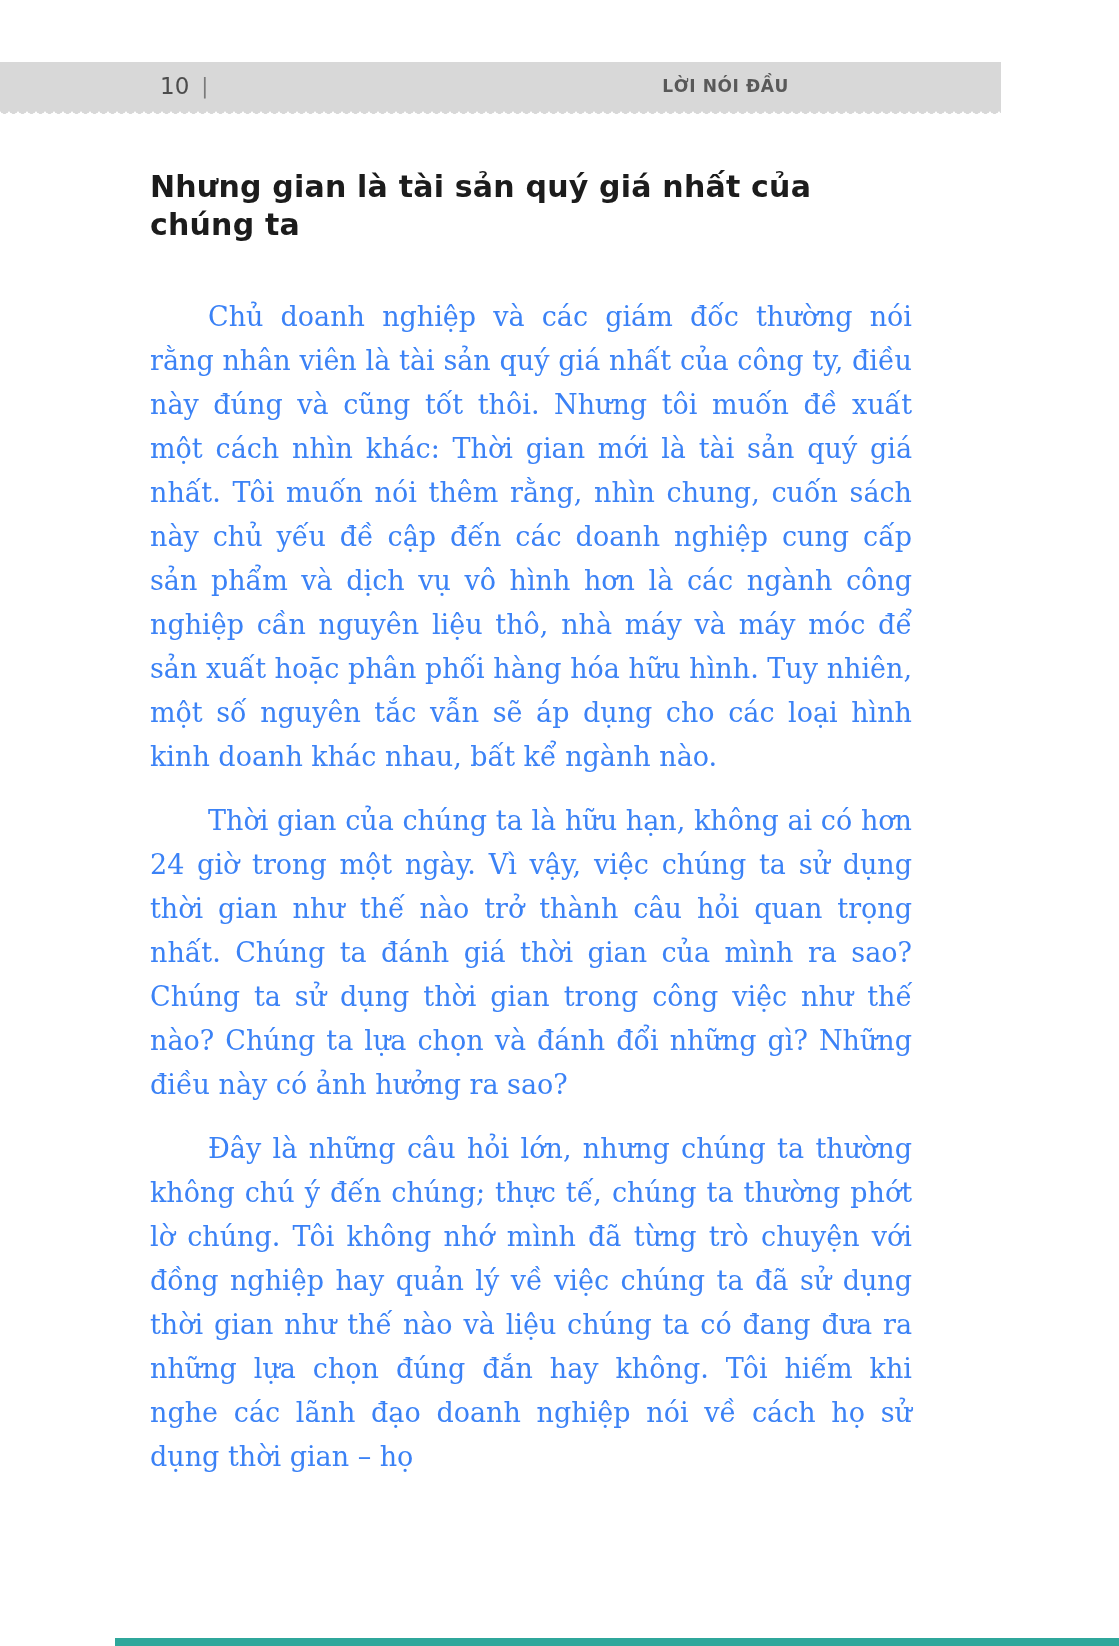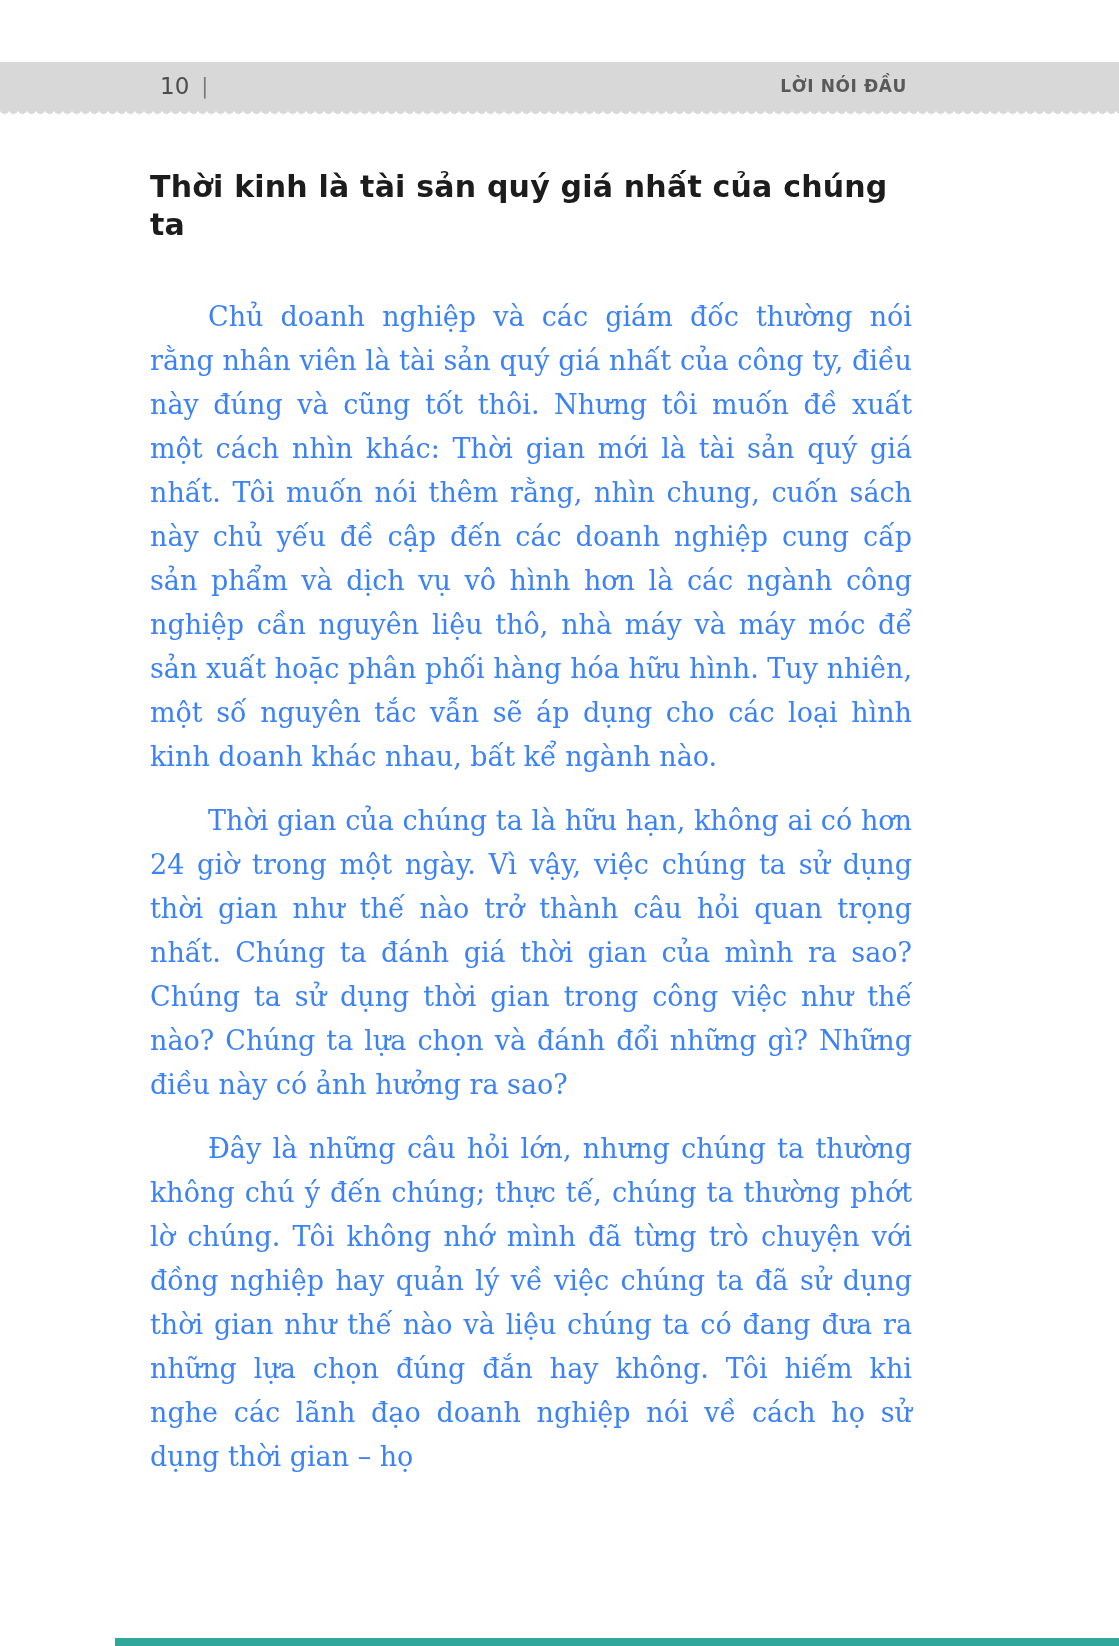--- a/index.html
+++ b/index.html
@@ -15,21 +15,21 @@
     width: 1119px;
     height: 1646px;
     background: #ffffff;
     overflow: hidden;
   }
   
   .page-header {
     position: absolute;
     top: 62px;
     left: 0;
-    width: 1119px;
+    width: 1001px;
     height: 47px;
     background: #d8d8d8;
     display: flex;
     align-items: center;
     justify-content: space-between;
     padding: 0 212px 0 160px;
     box-sizing: border-box;
     font-family: "DejaVu Sans", sans-serif;
   }
   
@@ -105,21 +105,21 @@
 
   <header class="page-header">
     <div class="page-number-wrap">
       <span class="page-number">10</span>
       <span class="page-number-divider">|</span>
     </div>
     <div class="running-head">LỜI NÓI ĐẦU</div>
   </header>
 
   <main>
-    <h1 class="chapter-title">Thời kinh là tài sản quý giá nhất của chúng ta</h1>
+    <h1 class="chapter-title">Nhưng gian là tài sản quý giá nhất của chúng ta</h1>
     <div>
         <p class="body-para">Chủ doanh nghiệp và các giám đốc thường nói rằng nhân viên là tài sản quý giá nhất của công ty, điều này đúng và cũng tốt thôi. Nhưng tôi muốn đề xuất một cách nhìn khác: Thời gian mới là tài sản quý giá nhất. Tôi muốn nói thêm rằng, nhìn chung, cuốn sách này chủ yếu đề cập đến các doanh nghiệp cung cấp sản phẩm và dịch vụ vô hình hơn là các ngành công nghiệp cần nguyên liệu thô, nhà máy và máy móc để sản xuất hoặc phân phối hàng hóa hữu hình. Tuy nhiên, một số nguyên tắc vẫn sẽ áp dụng cho các loại hình kinh doanh khác nhau, bất kể ngành nào.</p>
         <p class="body-para">Thời gian của chúng ta là hữu hạn, không ai có hơn 24 giờ trong một ngày. Vì vậy, việc chúng ta sử dụng thời gian như thế nào trở thành câu hỏi quan trọng nhất. Chúng ta đánh giá thời gian của mình ra sao? Chúng ta sử dụng thời gian trong công việc như thế nào? Chúng ta lựa chọn và đánh đổi những gì? Những điều này có ảnh hưởng ra sao?</p>
         <p class="body-para">Đây là những câu hỏi lớn, nhưng chúng ta thường không chú ý đến chúng; thực tế, chúng ta thường phớt lờ chúng. Tôi không nhớ mình đã từng trò chuyện với đồng nghiệp hay quản lý về việc chúng ta đã sử dụng thời gian như thế nào và liệu chúng ta có đang đưa ra những lựa chọn đúng đắn hay không. Tôi hiếm khi nghe các lãnh đạo doanh nghiệp nói về cách họ sử dụng thời gian – họ</p>
       </div>
   </main>
 
   <div class="bottom-bar"></div>
 
 </div>

